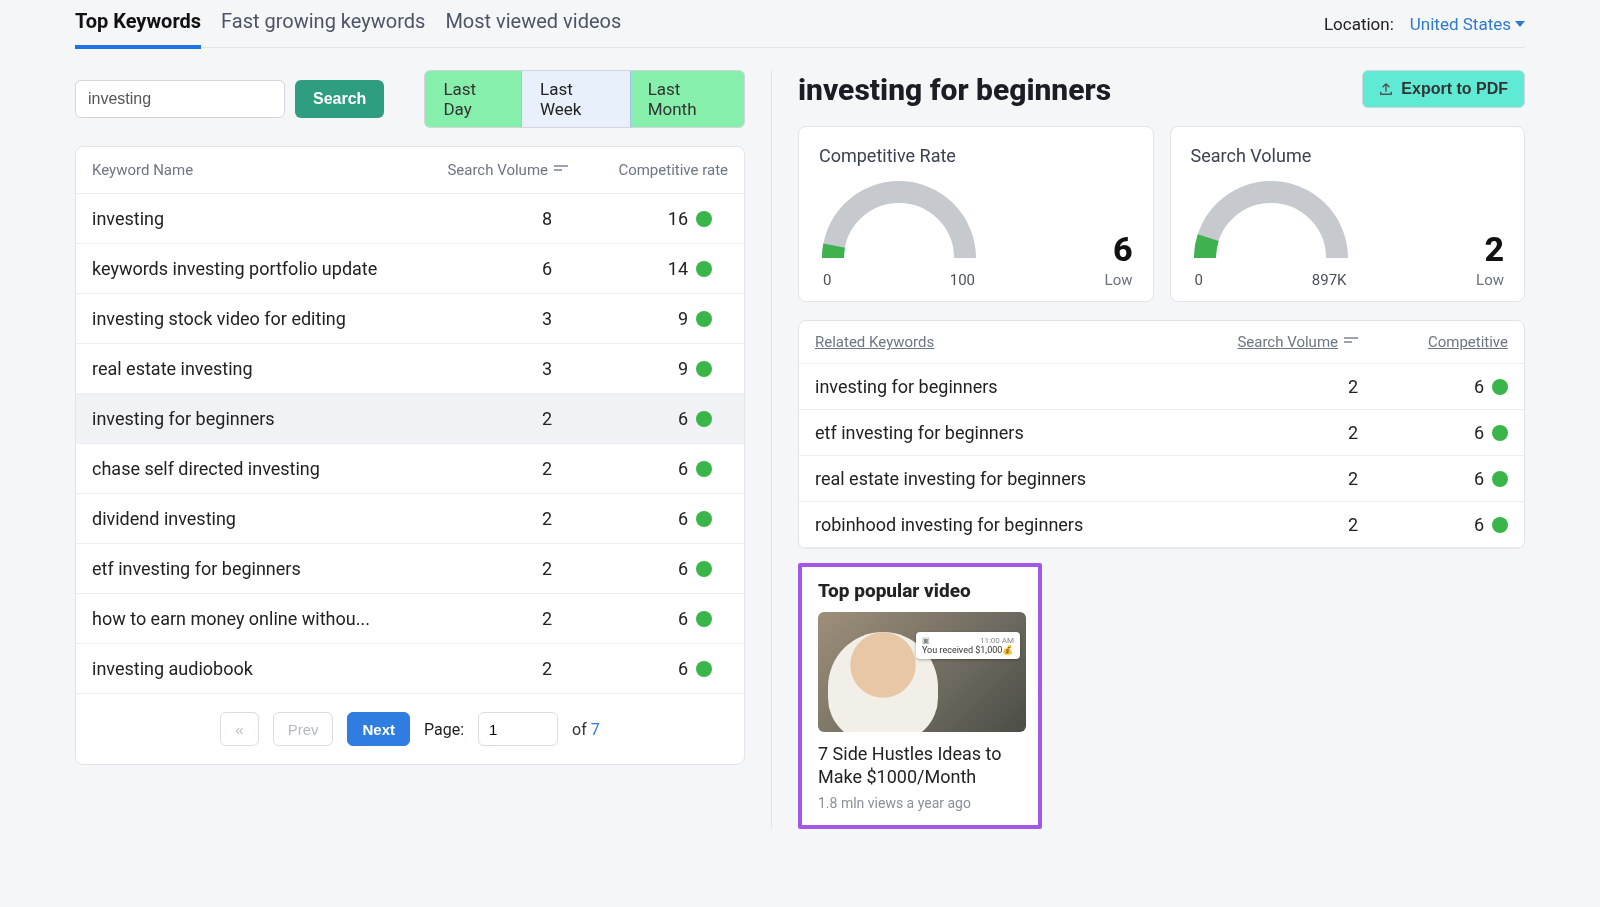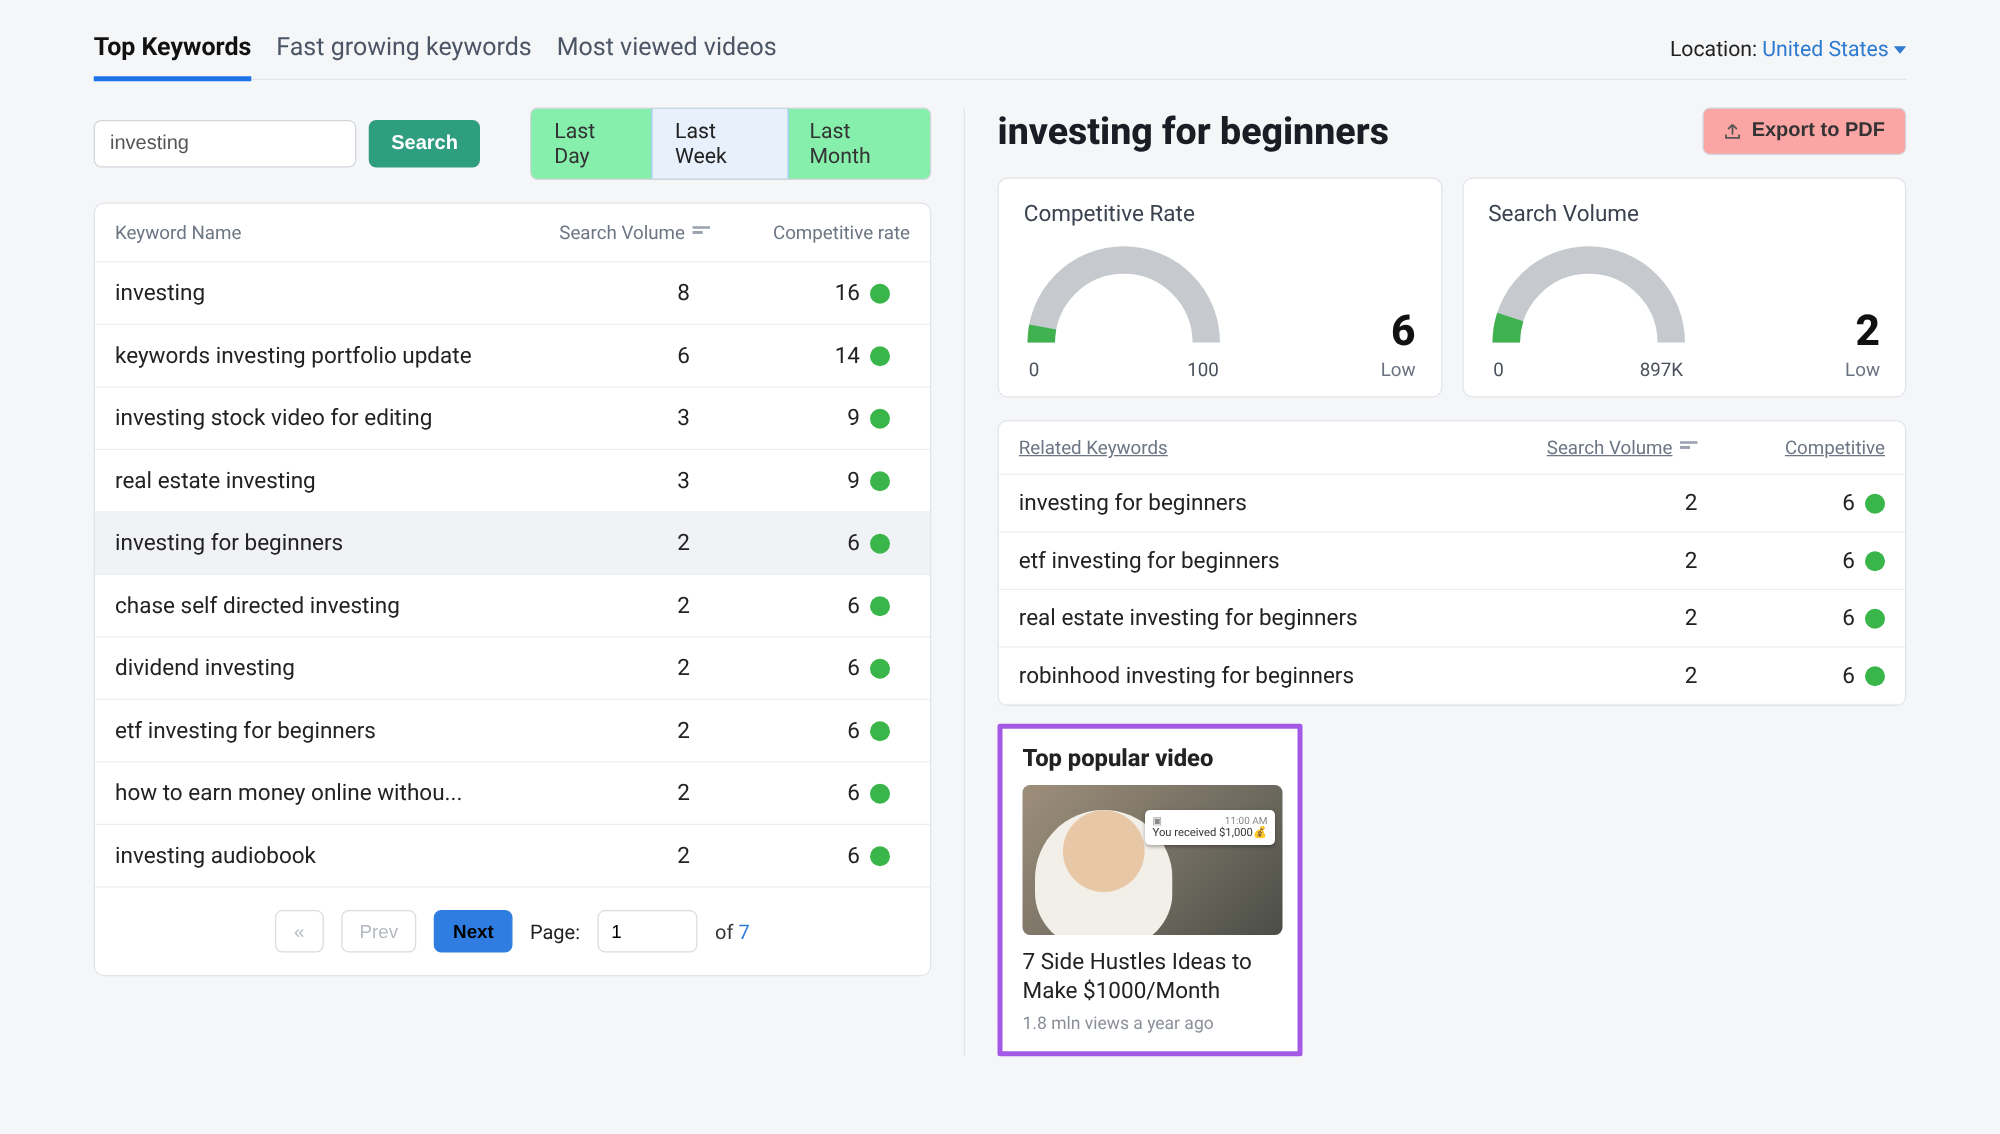--- a/index.html
+++ b/index.html
@@ -2,21 +2,21 @@
 <html><head>
 <meta charset="utf-8">
 <style>
   * { box-sizing: border-box; margin: 0; padding: 0; }
   body {
     font-family: -apple-system, BlinkMacSystemFont, "Segoe UI", Roboto, Helvetica, Arial, sans-serif;
     background: #f5f6f8;
     color: #222;
     font-size: 16px;
   }
-  .wrap { width: 1450px; margin: 16px auto; }
+  .wrap { width: 1450px; margin: 0 auto; }
   
   .topbar {
     display: flex;
     align-items: center;
     border-bottom: 1px solid #e1e4e8;
     padding: 0 0 0 0;
     height: 48px;
     background: #f5f6f8;
   }
   .tabs { display: flex; gap: 20px; padding-left: 0; }
@@ -25,21 +25,21 @@
     font-size: 20px;
     color: #4c5566;
     cursor: pointer;
     border-bottom: 4px solid transparent;
   }
   .tab.active {
     font-weight: 700;
     color: #111;
     border-bottom: 4px solid #1e73e8;
   }
-  .loc { margin-left: auto; display: flex; align-items: flex-start; gap: 4px; font-size: 17px; }
+  .loc { margin-left: auto; display: flex; align-items: flex-start; gap: 16px; font-size: 17px; }
   .loc .lbl { color: #222; }
   .loc .val { color: #2e7ad1; cursor: pointer; display: flex; align-items: center; gap: 4px; }
   .caret { width: 0; height: 0; border-left: 5px solid transparent; border-right: 5px solid transparent; border-top: 6px solid #2e7ad1; }
 
   .main { display: flex; gap: 26px; padding-top: 22px; }
   .left { width: 670px; }
   .right { flex: 1; border-left: 1px solid #e1e4e8; padding-left: 26px; }
 
   
   .controls { display: flex; gap: 10px; align-items: center; margin-bottom: 18px; }
@@ -68,30 +68,30 @@
   .sort-icon::after { content: ""; display: block; width: 8px; height: 2px; background: #9aa2af; box-shadow: 0 -4px 0 #9aa2af inset; }
   .tbl-row { font-size: 18px; cursor: pointer; }
   .tbl-row.selected { background: #f1f2f5; }
   .dot { width: 16px; height: 16px; border-radius: 50%; background: #3ab54a; display: inline-block; }
   .kw-name { white-space: nowrap; overflow: hidden; text-overflow: ellipsis; max-width: 300px; }
 
   
   .pager { display: flex; align-items: center; justify-content: center; gap: 14px; padding: 18px 0; }
   .pg-btn { height: 34px; border: 1px solid #d9dce1; background: #fff; border-radius: 6px; padding: 0 14px; font-size: 15px; cursor: pointer; color: #333; }
   .pg-btn.disabled { color: #b5b9c1; cursor: default; }
-  .pg-btn.primary { background: #2f7de0; color: #000000; border-color: #2f7de0; font-weight: 600; }
+  .pg-btn.primary { background: #2f7de0; color: #ffffff; border-color: #2f7de0; font-weight: 600; }
   .page-input { width: 80px; height: 34px; border: 1px solid #d9dce1; border-radius: 6px; padding: 0 10px; font-size: 15px; }
   .of-total { color: #333; }
   .of-total .n { color: #2f7de0; }
 
   
   .hdr-row { display: flex; align-items: center; justify-content: space-between; margin-bottom: 18px; }
   .kw-title { font-size: 30px; font-weight: 800; color: #1a1d24; }
   .btn-export {
-    height: 38px; border: 1px solid #d2d6dc; background: #fca5a5; border-radius: 6px;
+    height: 38px; border: 1px solid #d2d6dc; background: #5eead4; border-radius: 6px;
     padding: 0 16px; font-size: 16px; color: #333; font-weight: 600; cursor: pointer;
     display: flex; align-items: center; gap: 8px;
   }
   .up-icon { width: 14px; height: 14px; }
 
   .gauges { display: flex; gap: 16px; margin-bottom: 18px; }
   .gauge-card { flex: 1; background: #fff; border: 1px solid #e1e4e8; border-radius: 8px; padding: 18px 20px 12px 20px; }
   .gauge-title { font-size: 18px; color: #3b4250; margin-bottom: 12px; }
   .gauge-body { display: flex; align-items: flex-end; justify-content: space-between; }
   .gauge-svg { width: 160px; height: 85px; }

